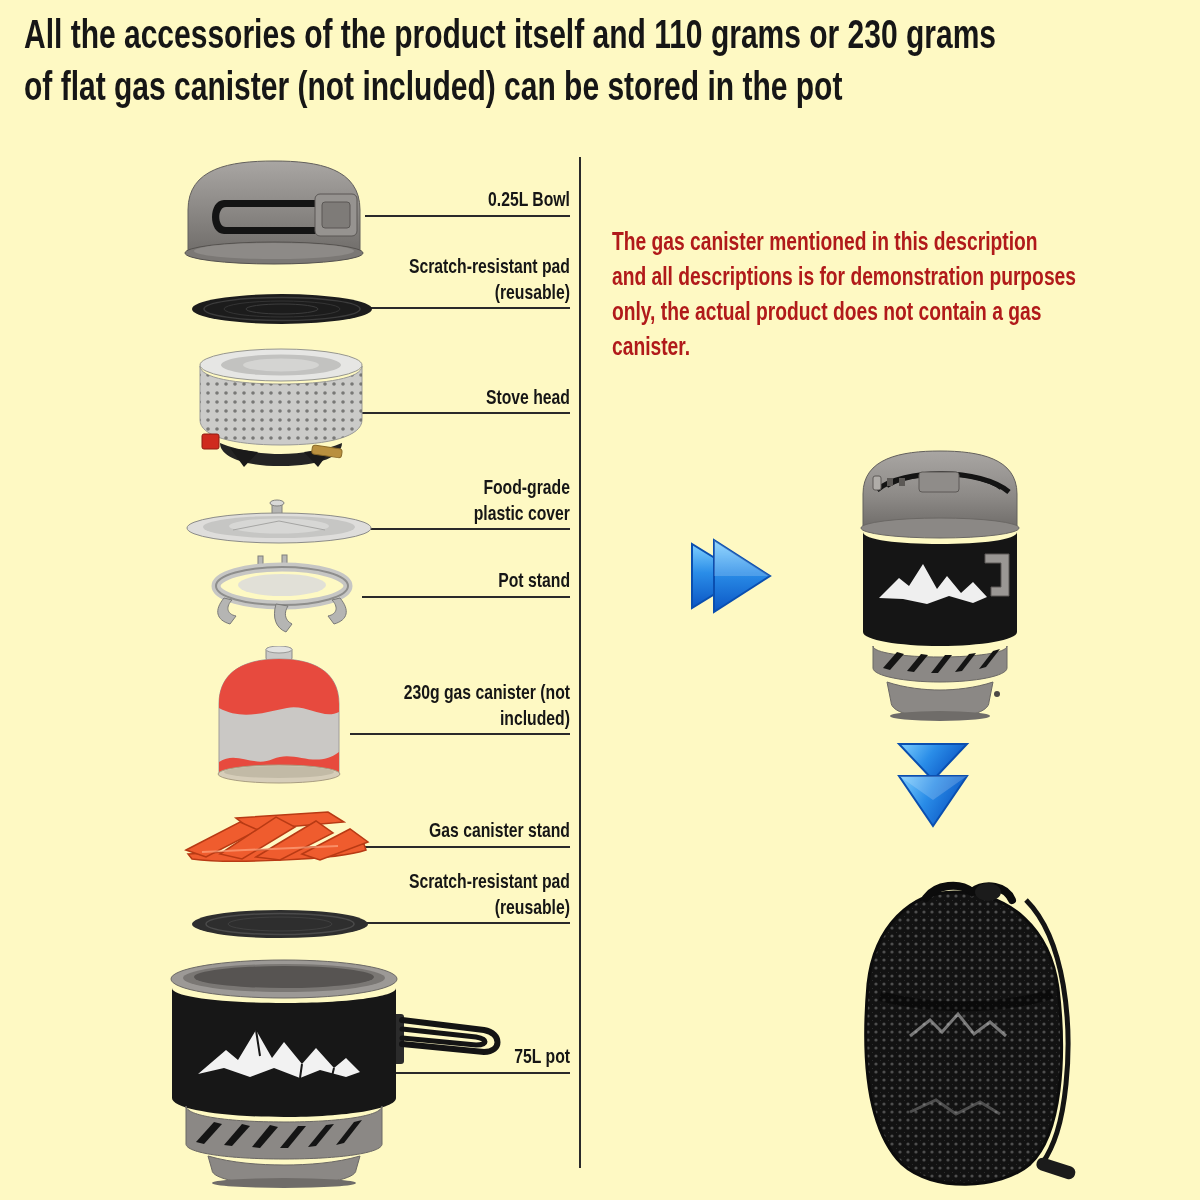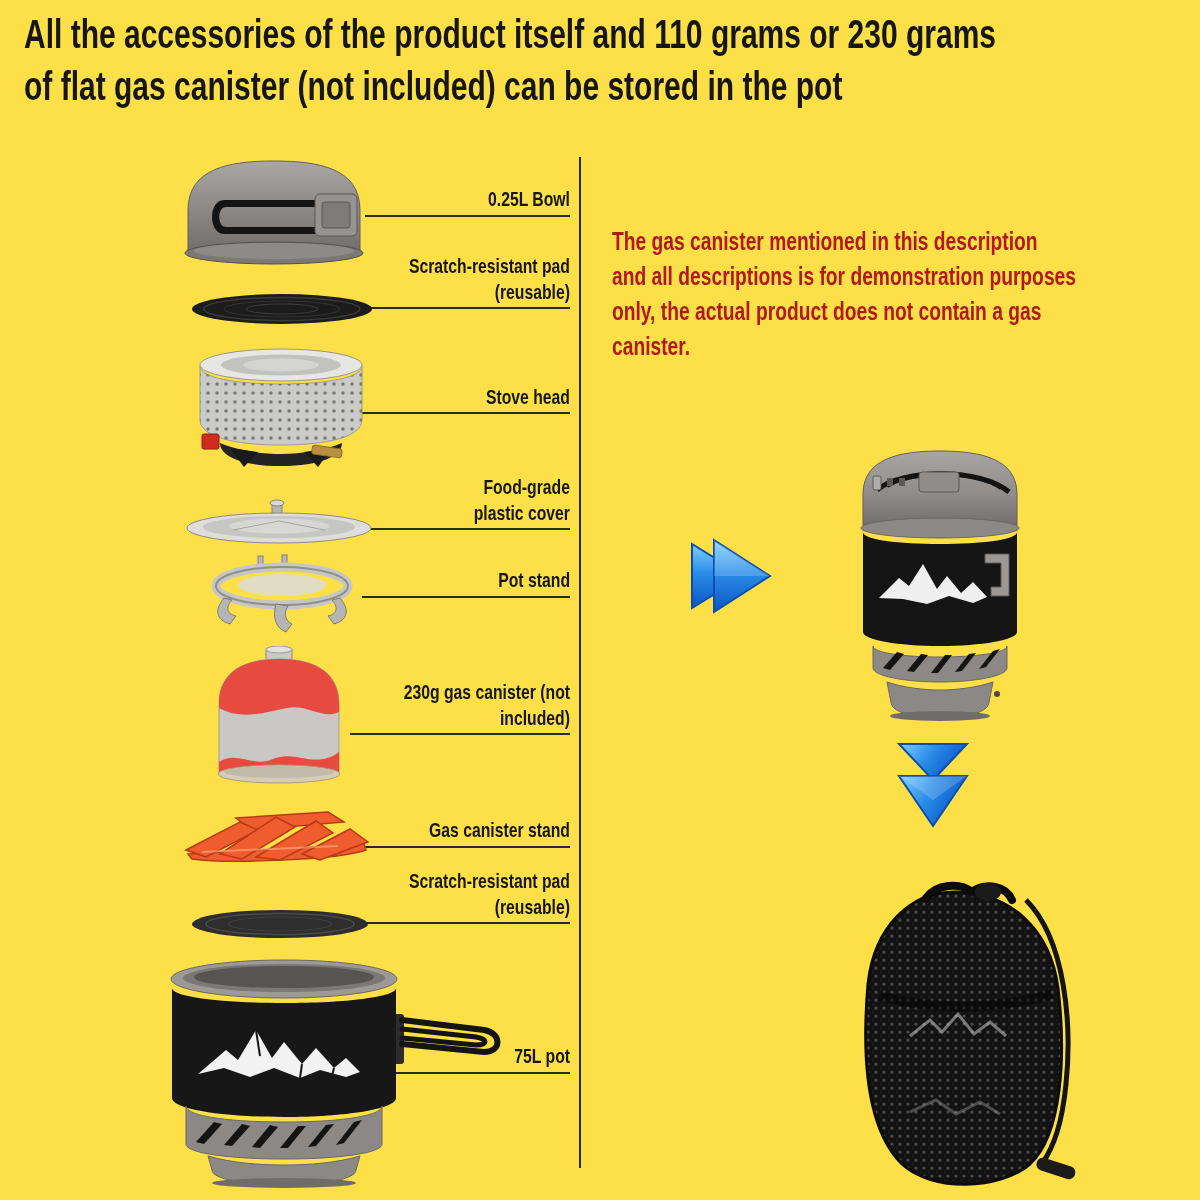--- a/index.html
+++ b/index.html
@@ -1,17 +1,17 @@
 <!DOCTYPE html>
 <html><head>
 <meta charset="utf-8">
 <style>
   html,body{margin:0;padding:0;background:#fff;}
   .canvas{
-    position:relative;width:1200px;height:1200px;background:#fde047;
+    position:relative;width:1200px;height:1200px;background:#fef9c3;
     font-family:"Liberation Sans",sans-serif;color:#1a1a1a;overflow:hidden;
   }
   .title{position:absolute;left:24px;top:8px;font-size:40px;font-weight:700;
     line-height:52px;letter-spacing:0;color:#161616;}
   .title .tline{white-space:nowrap;transform:scaleX(0.75);transform-origin:0 0;}
   .divider{position:absolute;left:579px;top:157px;width:2px;height:1011px;background:#2a2a2a;}
   .disclaimer{position:absolute;left:612px;top:224px;font-size:26px;font-weight:700;
     line-height:35px;color:#b11a1a;}
   .disclaimer .dline{white-space:nowrap;transform:scaleX(0.74);transform-origin:0 0;}
   .part-label{position:absolute;font-size:21px;font-weight:700;line-height:26px;

